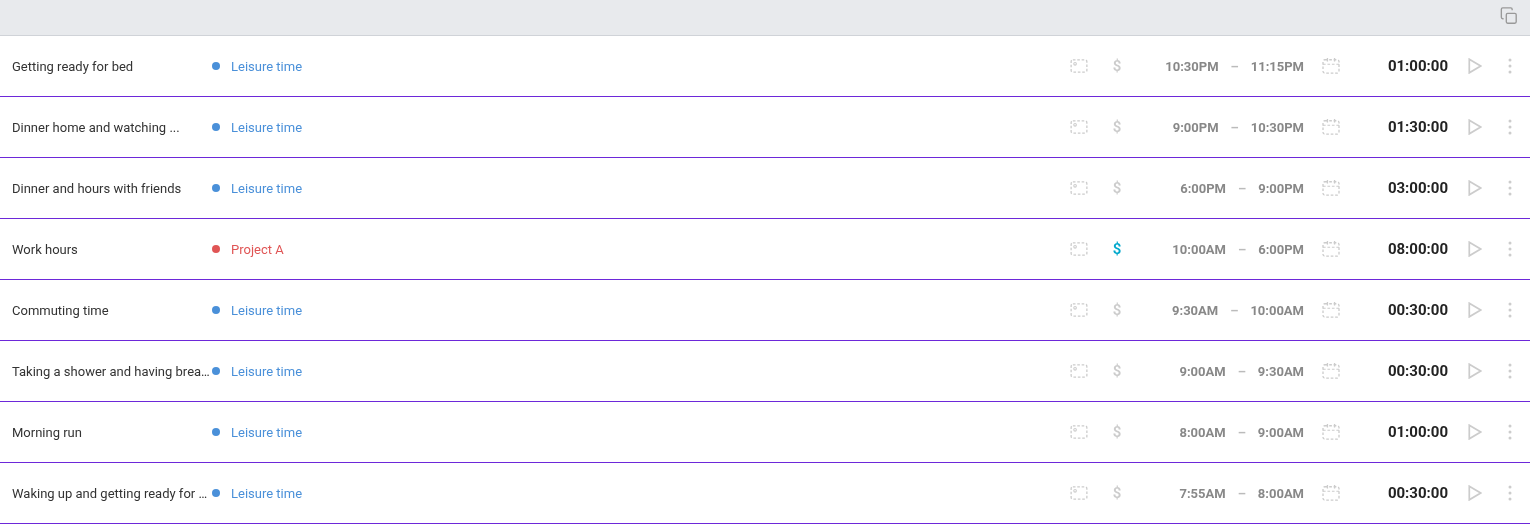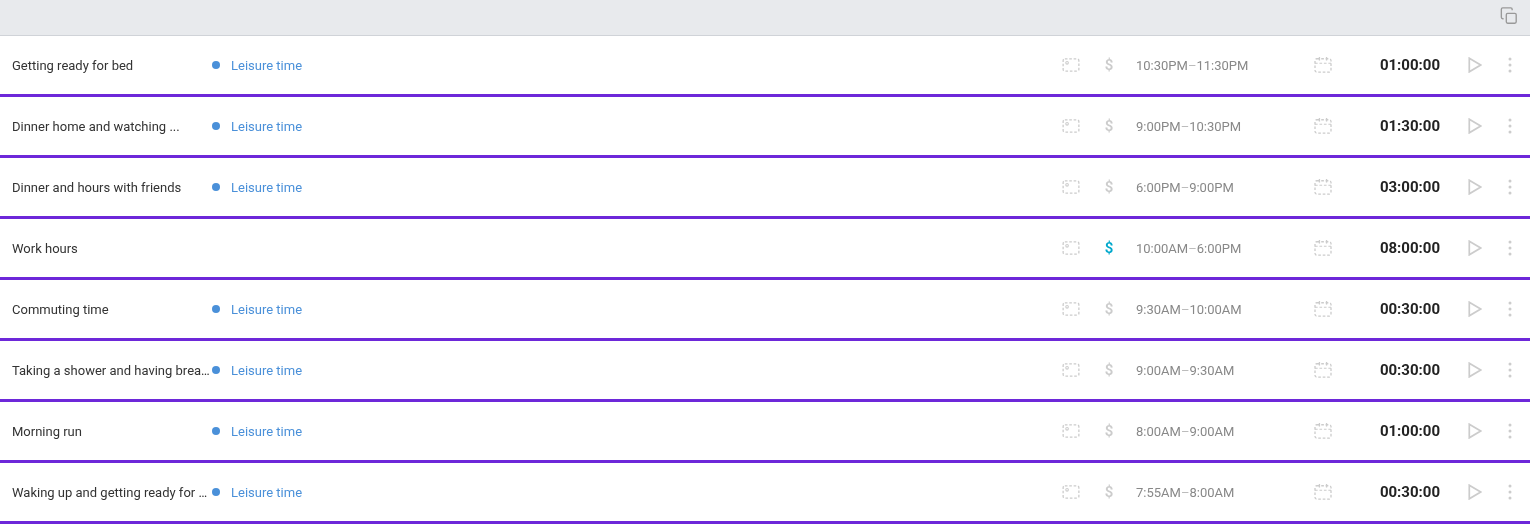--- a/index.html
+++ b/index.html
@@ -34,21 +34,21 @@
       font-size: 15px;
       color: #222;
     }
     .copy-icon {
       color: #888;
       cursor: pointer;
     }
     .entry-row {
       display: flex;
       align-items: center;
-      border-bottom: 3px solid #6d28d9;
+      border-bottom: 1px solid #6d28d9;
       padding: 0 12px;
       height: 61px;
       background: #fff;
     }
     .entry-name {
       width: 200px;
       font-size: 13px;
       color: #333;
       white-space: nowrap;
       overflow: hidden;
@@ -86,34 +86,34 @@
       align-items: center;
       justify-content: center;
       width: 22px;
     }
     .icon-btn-active {
       color: #00a8cc;
     }
     .time-range {
       display: flex;
       align-items: center;
-      gap: 0;
+      gap: 12px;
       color: #888;
       font-size: 13px;
       min-width: 160px;
-      justify-content: flex-start;
+      justify-content: flex-end;
+      font-weight: bold;
     }
     .time-dash { color: #bbb; }
     .duration {
       font-weight: 700;
       font-size: 15px;
       color: #222;
       min-width: 90px;
       text-align: right;
-      margin-right: 8px;
     }
     .play-btn {
       color: #ccc;
       font-size: 16px;
       cursor: pointer;
       width: 22px;
       display: flex;
       align-items: center;
       justify-content: center;
     }
@@ -155,21 +155,21 @@
       <span class="icon-btn">
         <svg width="18" height="14" viewBox="0 0 20 16" fill="none">
           <rect x="1" y="1" width="18" height="14" rx="2" stroke="#ccc" stroke-width="1.5" stroke-dasharray="3 2"></rect>
           <circle cx="5.5" cy="5.5" r="1.5" stroke="#ccc" stroke-width="1.2"></circle>
         </svg>
       </span>
       <span class="icon-btn " style="font-size:15px;font-weight:600;color:#ccc;">$</span>
       <div class="time-range">
         <span>10:30PM</span>
         <span class="time-dash">–</span>
-        <span>11:30PM</span>
+        <span>11:15PM</span>
       </div>
       <span class="icon-btn">
         <svg width="18" height="16" viewBox="0 0 20 18" fill="none">
           <rect x="1" y="2" width="18" height="15" rx="2" stroke="#ccc" stroke-width="1.5" stroke-dasharray="3 2"></rect>
           <line x1="1" y1="7" x2="19" y2="7" stroke="#ccc" stroke-width="1.2" stroke-dasharray="3 2"></line>
           <line x1="6" y1="0" x2="6" y2="4" stroke="#ccc" stroke-width="1.5"></line>
           <line x1="14" y1="0" x2="14" y2="4" stroke="#ccc" stroke-width="1.5"></line>
         </svg>
       </span>
       <span class="duration">01:00:00</span>
@@ -266,20 +266,24 @@
         <svg width="4" height="16" viewBox="0 0 4 16" fill="#ccc">
           <circle cx="2" cy="2" r="1.5"></circle>
           <circle cx="2" cy="8" r="1.5"></circle>
           <circle cx="2" cy="14" r="1.5"></circle>
         </svg>
       </span>
     </div>
   </div>
     <div class="entry-row">
     <div class="entry-name">Work hours</div>
+    <div class="entry-project">
+      <span class="dot" style="background:#e05555;"></span>
+      <span class="project-label project-label-red">Project A</span>
+    </div>
     <div class="icons-group">
       <span class="icon-btn">
         <svg width="18" height="14" viewBox="0 0 20 16" fill="none">
           <rect x="1" y="1" width="18" height="14" rx="2" stroke="#ccc" stroke-width="1.5" stroke-dasharray="3 2"></rect>
           <circle cx="5.5" cy="5.5" r="1.5" stroke="#ccc" stroke-width="1.2"></circle>
         </svg>
       </span>
       <span class="icon-btn icon-btn-active" style="font-size:15px;font-weight:600;color:#00a8cc;">$</span>
       <div class="time-range">
         <span>10:00AM</span>

